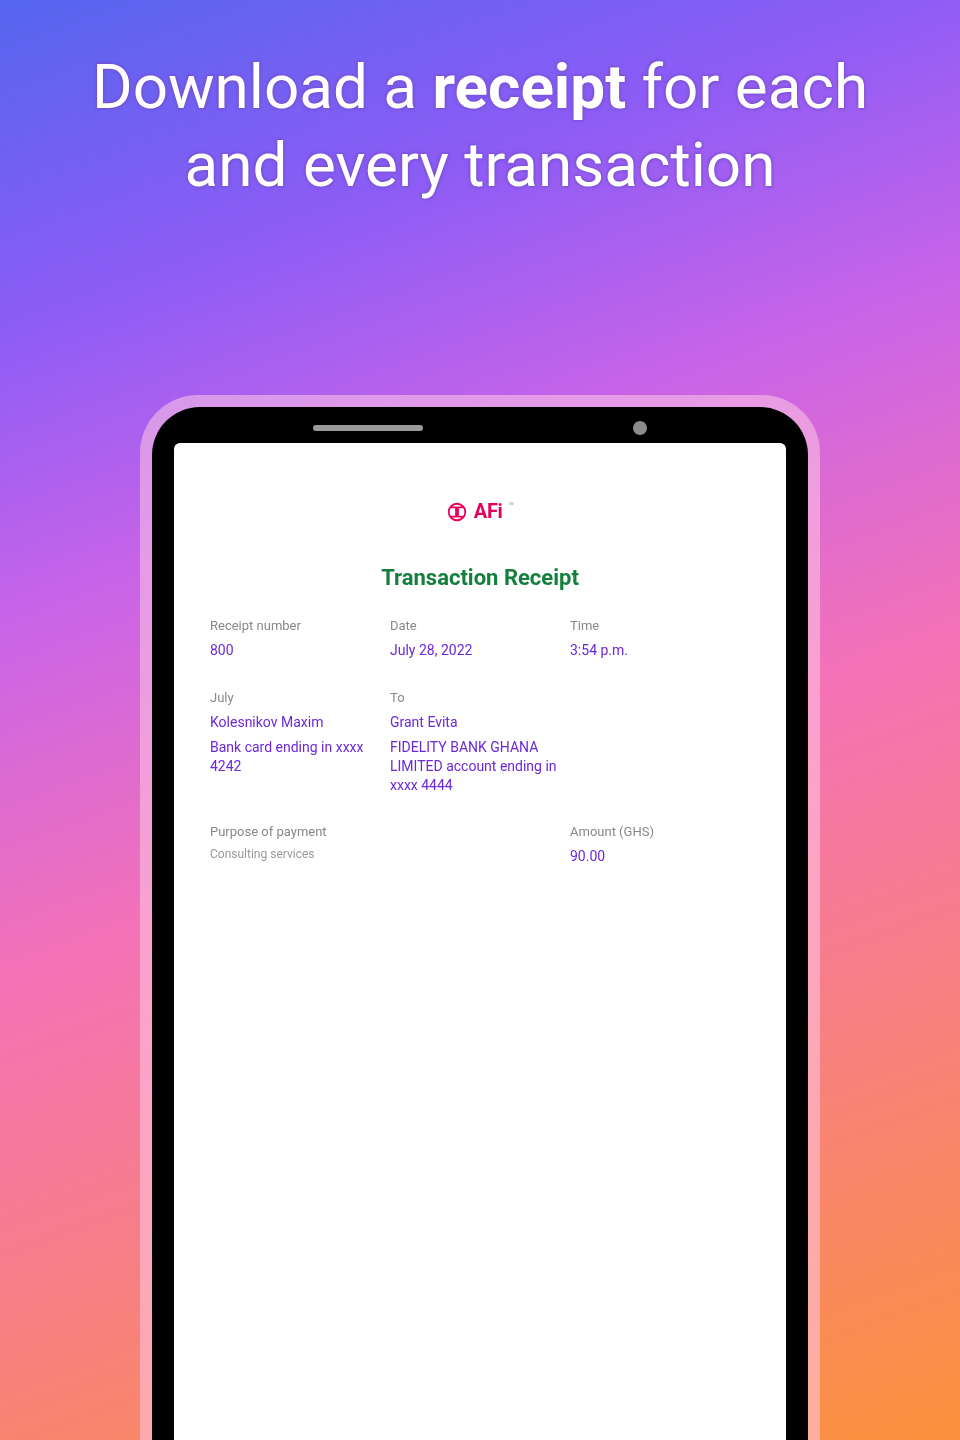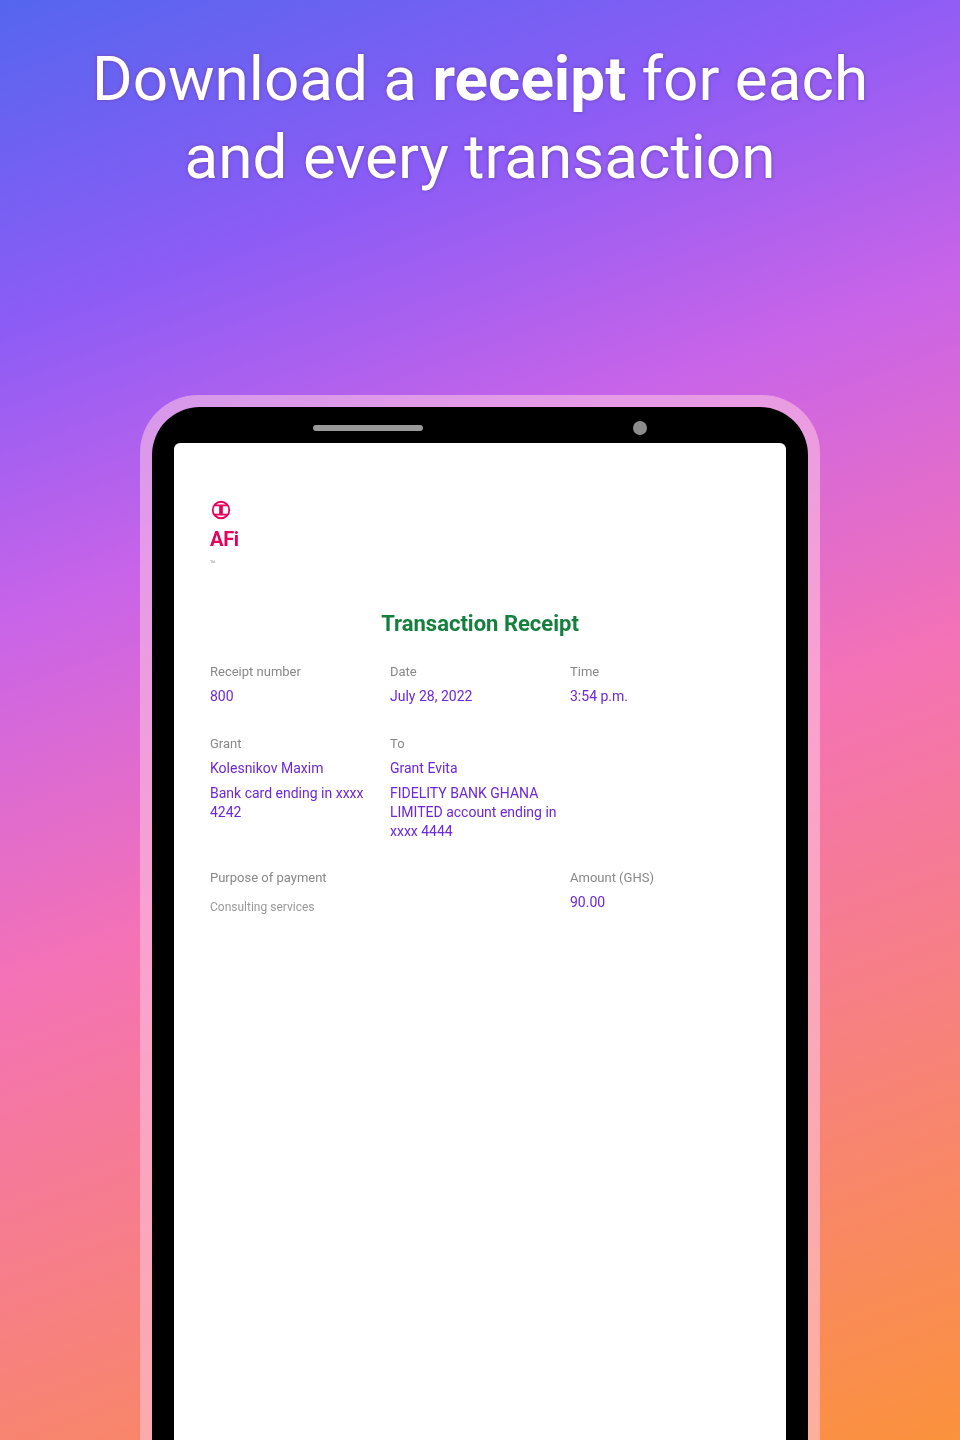--- a/index.html
+++ b/index.html
@@ -4,21 +4,21 @@
 <style>
   * { box-sizing: border-box; margin: 0; padding: 0; }
   html, body { width: 960px; height: 1440px; overflow: hidden; }
   body {
     font-family: -apple-system, BlinkMacSystemFont, "Segoe UI", Roboto, Arial, sans-serif;
     background: linear-gradient(160deg, #5566ee 0%, #8b5cf6 18%, #c964e8 35%, #f472b6 55%, #fb923c 100%);
     position: relative;
   }
   .headline {
     position: absolute;
-    top: 40px;
+    top: 48px;
     left: 0; right: 0;
     text-align: center;
     color: #ffffff;
     font-size: 62px;
     line-height: 1.25;
     font-weight: 400;
     text-shadow: 0 0 2px rgba(120,80,200,0.9), 1px 1px 3px rgba(120,80,200,0.7), -1px -1px 3px rgba(120,80,200,0.7);
     padding: 0 56px;
   }
   .headline b { font-weight: 700; }
@@ -62,25 +62,24 @@
     width: 100%;
     height: 1010px;
     background: #ffffff;
     border-radius: 6px 6px 0 0;
     padding: 56px 36px 0 36px;
     color: #1a1a1a;
   }
 
   .brand {
     display: flex;
-    align-items: flex-start;
+    align-items: flex-end;
     justify-content: center;
     gap: 6px;
     margin-bottom: 42px;
-    flex-direction: column;
   }
   .brand-logo {
     width: 22px; height: 22px;
     color: #e6005c;
   }
   .brand-name {
     color: #e6005c;
     font-weight: 700;
     font-size: 20px;
     letter-spacing: -0.3px;
@@ -110,21 +109,21 @@
   }
   .value {
     font-size: 14px;
     color: #6d28d9;
     line-height: 1.35;
   }
   .value + .value { margin-top: 6px; }
   .subvalue {
     font-size: 12px;
     color: #999;
-    margin-top: 15px;
+    margin-top: 8px;
   }
   .row-sep { height: 8px; grid-column: 1 / -1; }
 </style>
 </head>
 <body>
 
 <div class="headline">
   <span>Download a </span><b>receipt</b><span> for each and every transaction</span>
 </div>
 
@@ -160,21 +159,21 @@
             <div class="value">July 28, 2022</div>
           </div>
           <div class="cell">
             <div class="label">Time</div>
             <div class="value">3:54 p.m.</div>
           </div>
 
           <div class="row-sep"></div>
 
           <div class="cell">
-            <div class="label">Grant</div>
+            <div class="label">July</div>
             <div class="value">Kolesnikov Maxim</div>
             <div class="value">Bank card ending in xxxx 4242</div>
           </div>
           <div class="cell">
             <div class="label">To</div>
             <div class="value">Grant Evita</div>
             <div class="value">FIDELITY BANK GHANA LIMITED account ending in xxxx 4444</div>
           </div>
           <div class="cell"></div>
 

